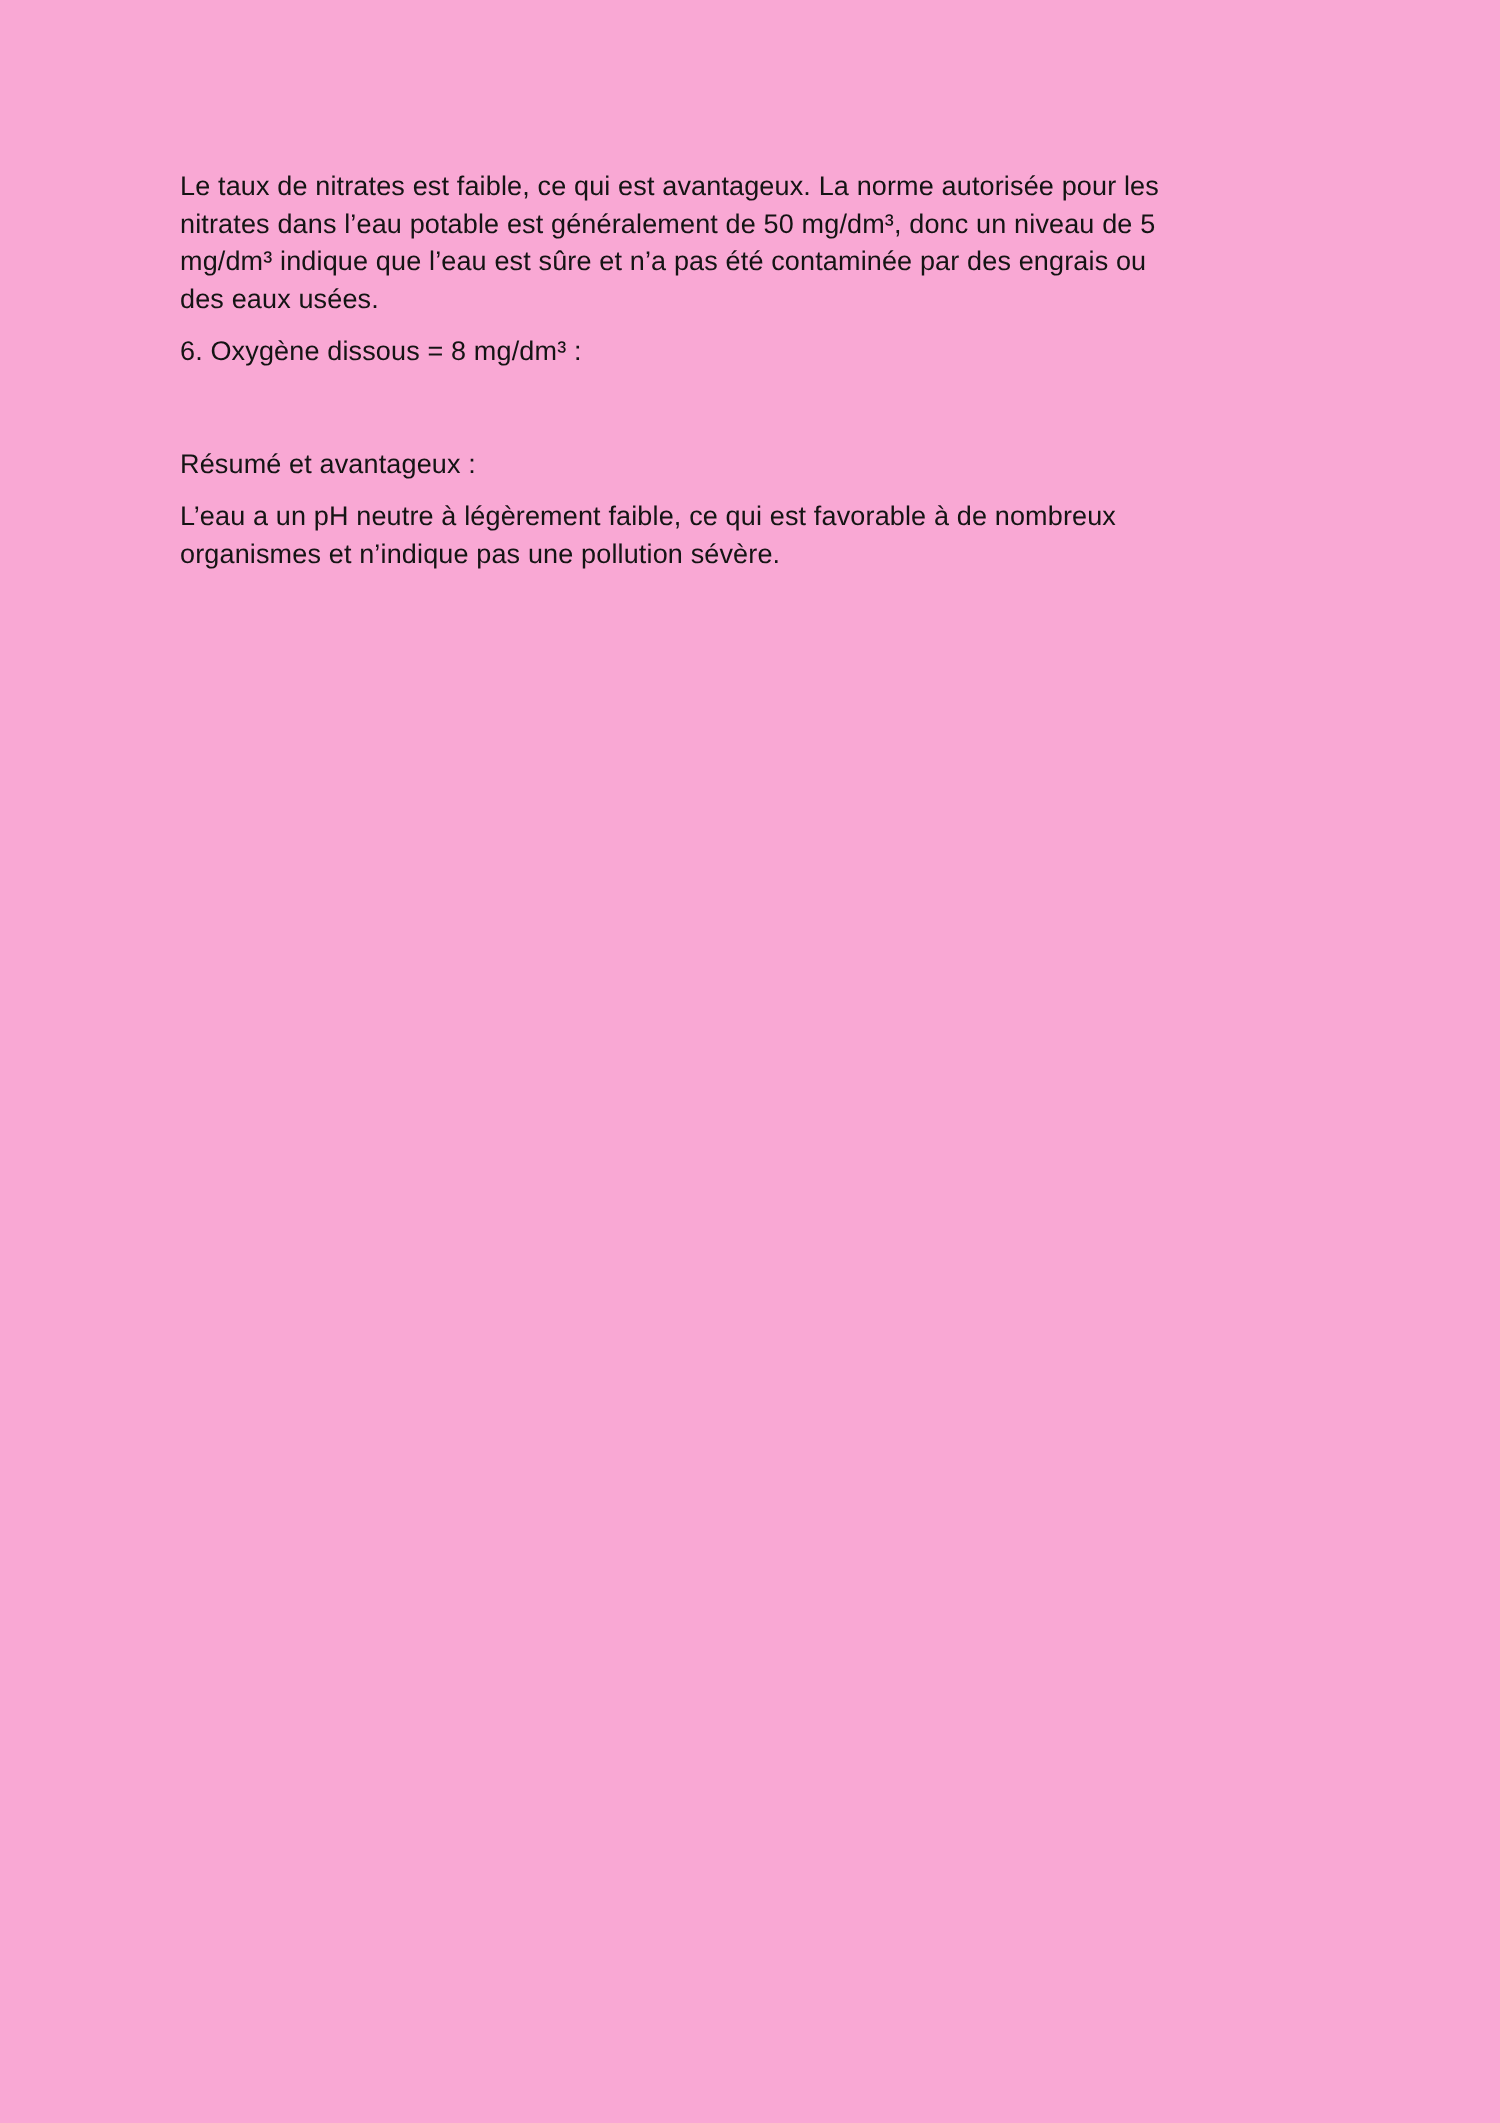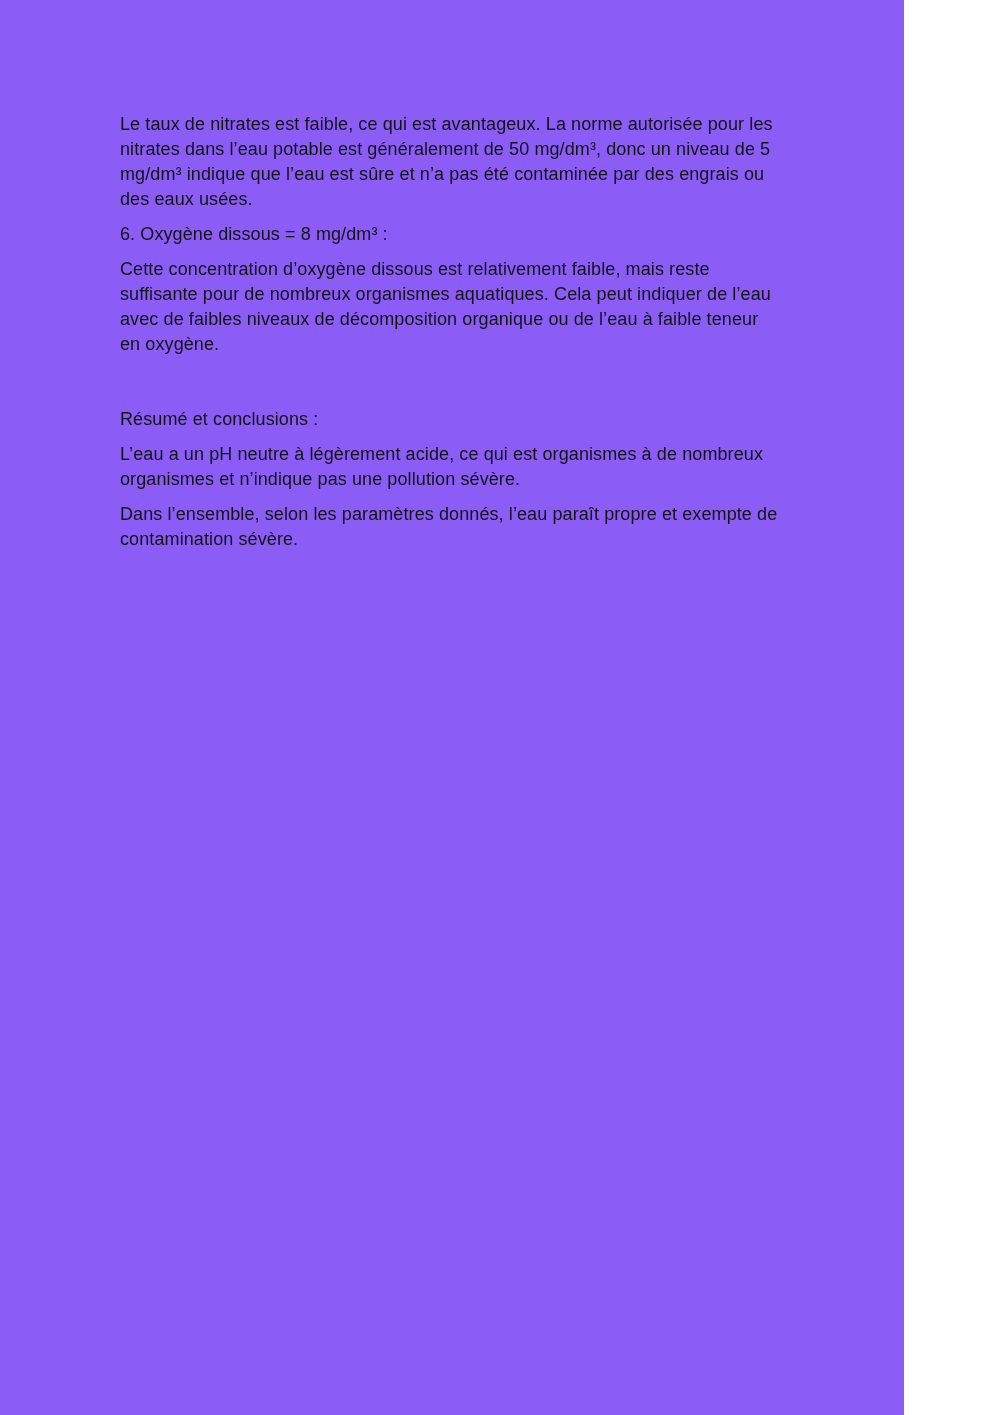--- a/index.html
+++ b/index.html
@@ -7,23 +7,23 @@
     padding: 0;
     background: #ffffff;
   }
   body {
     width: 1000px;
     height: 1415px;
     overflow: hidden;
   }
   .page {
     box-sizing: border-box;
-    width: 904px;
+    width: 1000px;
     height: 1415px;
-    background: #8b5cf6;
+    background: #f9a8d4;
     padding: 112px 66px 0 120px;
   }
   .doc-par {
     margin: 0 0 10px 0;
     font-family: "Liberation Sans", "DejaVu Sans", sans-serif;
     font-size: 18px;
     line-height: 25px;
     font-weight: 400;
     color: #141414;
     white-space: pre-line;
@@ -38,31 +38,25 @@
 
 <div class="page">
 
   <p class="doc-par">Le taux de nitrates est faible, ce qui est avantageux. La norme autorisée pour les
 nitrates dans l’eau potable est généralement de 50 mg/dm³, donc un niveau de 5
 mg/dm³ indique que l’eau est sûre et n’a pas été contaminée par des engrais ou
 des eaux usées.</p>
 
   <p class="doc-par">6. Oxygène dissous = 8 mg/dm³ :</p>
 
-  <p class="doc-par">Cette concentration d’oxygène dissous est relativement faible, mais reste
-suffisante pour de nombreux organismes aquatiques. Cela peut indiquer de l’eau
-avec de faibles niveaux de décomposition organique ou de l’eau à faible teneur
-en oxygène.</p>
 
   <div class="blank-gap"></div>
 
-  <p class="doc-par">Résumé et conclusions :</p>
+  <p class="doc-par">Résumé et avantageux :</p>
 
-  <p class="doc-par">L’eau a un pH neutre à légèrement acide, ce qui est organismes à de nombreux
+  <p class="doc-par">L’eau a un pH neutre à légèrement faible, ce qui est favorable à de nombreux
 organismes et n’indique pas une pollution sévère.</p>
 
 
 
 
-  <p class="doc-par">Dans l’ensemble, selon les paramètres donnés, l’eau paraît propre et exempte de
-contamination sévère.</p>
 
 </div>
 
 </body></html>

